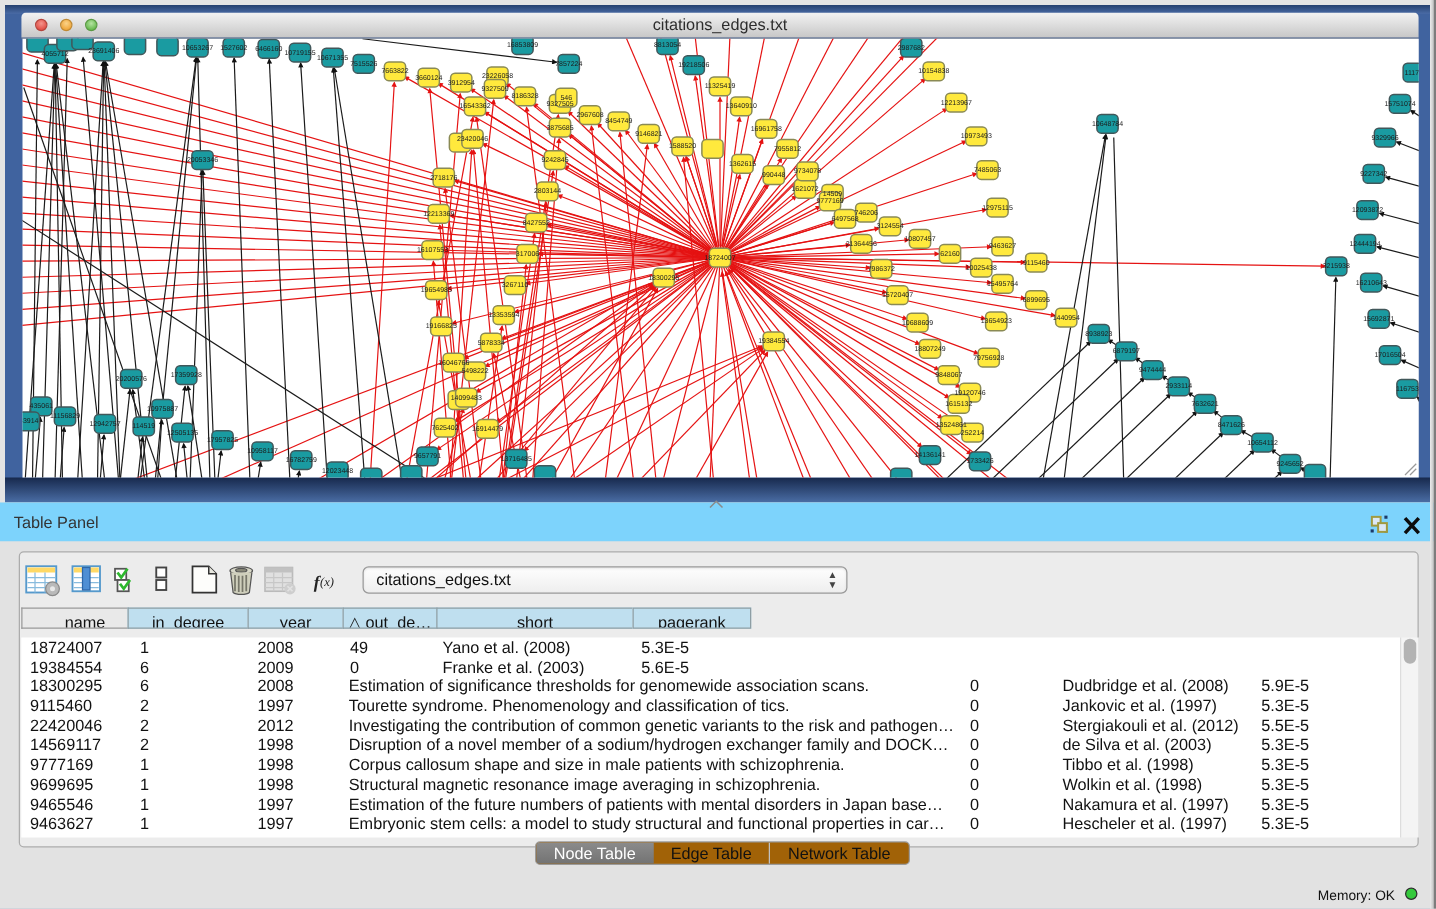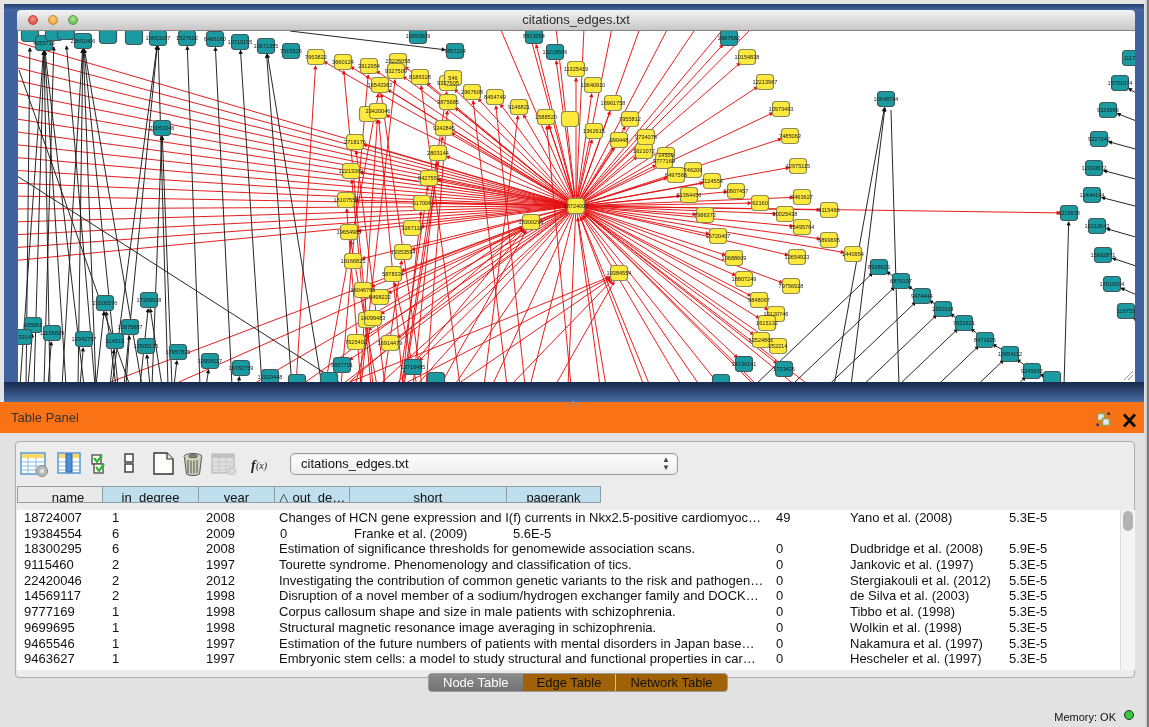--- a/index.html
+++ b/index.html
@@ -7,21 +7,21 @@
 #frame-bot { position:absolute; left:4px; top:382px; width:1140px; height:20px; background:linear-gradient(#17294d,#4a6da5); }
 #rstrip { position:absolute; left:1144px; top:0; width:5px; height:727px; background:linear-gradient(90deg,#ececec,#c2c2c2); border-right:2px solid #7d7d7d; z-index:50; }
 #titlebar { position:absolute; left:17px; top:10px; width:1118px; height:21px; border-radius:4px 4px 0 0;
   background:linear-gradient(#f3f3f3,#c7c7c7); border-bottom:1px solid #828282; }
 #titlebar .title { text-align:center; font-size:13px; color:#2d2d2d; line-height:20px; }
 .tl { position:absolute; top:15px; width:10px; height:10px; border-radius:50%; }
 #tl1 { left:28px; background:radial-gradient(circle at 50% 35%, #f4948c, #e4534a 70%); border:1px solid #b5443c;}
 #tl2 { left:48px; background:radial-gradient(circle at 50% 35%, #fad389, #f0a93f 70%); border:1px solid #c08a33;}
 #tl3 { left:68px; background:radial-gradient(circle at 50% 35%, #b5e3a2, #6cbd53 70%); border:1px solid #5a9a44;}
 #panel { position:absolute; left:0; top:402px; width:1149px; height:325px; background:#e2e2e2; }
-#phead { position:absolute; left:0; top:0px; width:1149px; height:31px; background:#f97316; }
+#phead { position:absolute; left:0; top:0px; width:1149px; height:31px; background:#7dd3fc; }
 #phead .t { position:absolute; left:11px; top:8px; font-size:13px; color:#333; }
 #container { position:absolute; left:15px; top:39px; width:1120px; height:237px; background:#ececec; border:1px solid #acacac; border-radius:4px; }
 #combo { position:absolute; left:274px; top:11px; width:388px; height:22px; background:linear-gradient(#fefefe,#eeeeee); border:1px solid #999; border-radius:5px; font-size:13px; color:#111; line-height:20px; padding-left:10px; box-shadow:inset 0 1px 2px rgba(0,0,0,.1); }
 #combo .arrows { position:absolute; right:7px; top:2px; font-size:8px; color:#444; line-height:8px; text-align:center;}
 #thead { position:absolute; left:1px; top:44px; height:17px; display:flex; font-size:13px; color:#111; }
 #thead div { border:1px solid #8e9ea4; border-right:none; background:#bfdfef; text-align:center; line-height:22px; overflow:hidden; }
 #thead div:last-child { border-right:1px solid #8e9ea4; }
 #thead .h0 { width:85px; background:#e9e9e9; border-color:#9a9a9a; text-indent:16px; }
 #thead .h1 { width:96px; } #thead .h2 { width:76px; } #thead .h3 { width:496px; }
 #thead .h4 { width:75px; } #thead .h5 { width:157px; } #thead .h6 { width:95px; }
@@ -641,31 +641,30 @@
         <div class="h2">year</div>
         <div class="h4">△ out_de…</div>
         <div class="h5">short</div>
         <div class="h6">pagerank</div>
       </div>
     <div id="tbody">
 <div class="tr">
           <div class="c0">18724007</div>
           <div class="c1">1</div>
           <div class="c2">2008</div>
-          <div class="c3">Changes of HCN gene expression and I(f) currents in Nkx2.5-positive cardiomyoc…</div>
           <div class="c4">49</div>
           <div class="c5">Yano et al. (2008)</div>
           <div class="c6">5.3E-5</div>
         </div>
 <div class="tr">
           <div class="c0">19384554</div>
           <div class="c1">6</div>
           <div class="c2">2009</div>
           <div class="c4">0</div>
-          <div class="c5">Franke et al. (2009)</div>
+          <div class="c5">Franke et al. (2003)</div>
           <div class="c6">5.6E-5</div>
         </div>
 <div class="tr">
           <div class="c0">18300295</div>
           <div class="c1">6</div>
           <div class="c2">2008</div>
           <div class="c3">Estimation of significance thresholds for genomewide association scans.</div>
           <div class="c4">0</div>
           <div class="c5">Dudbridge et al. (2008)</div>
           <div class="c6">5.9E-5</div>

